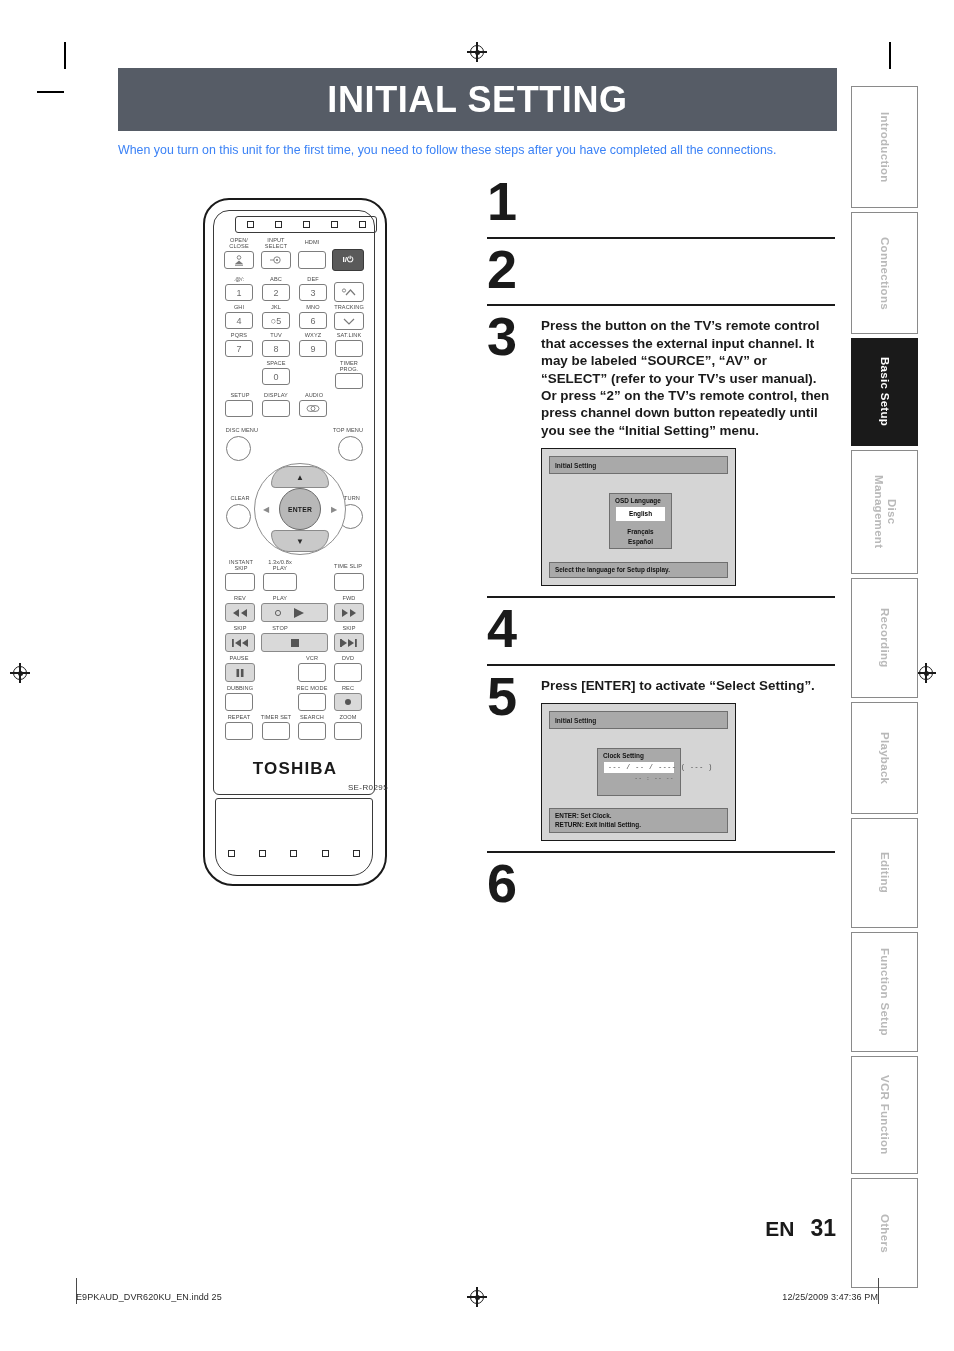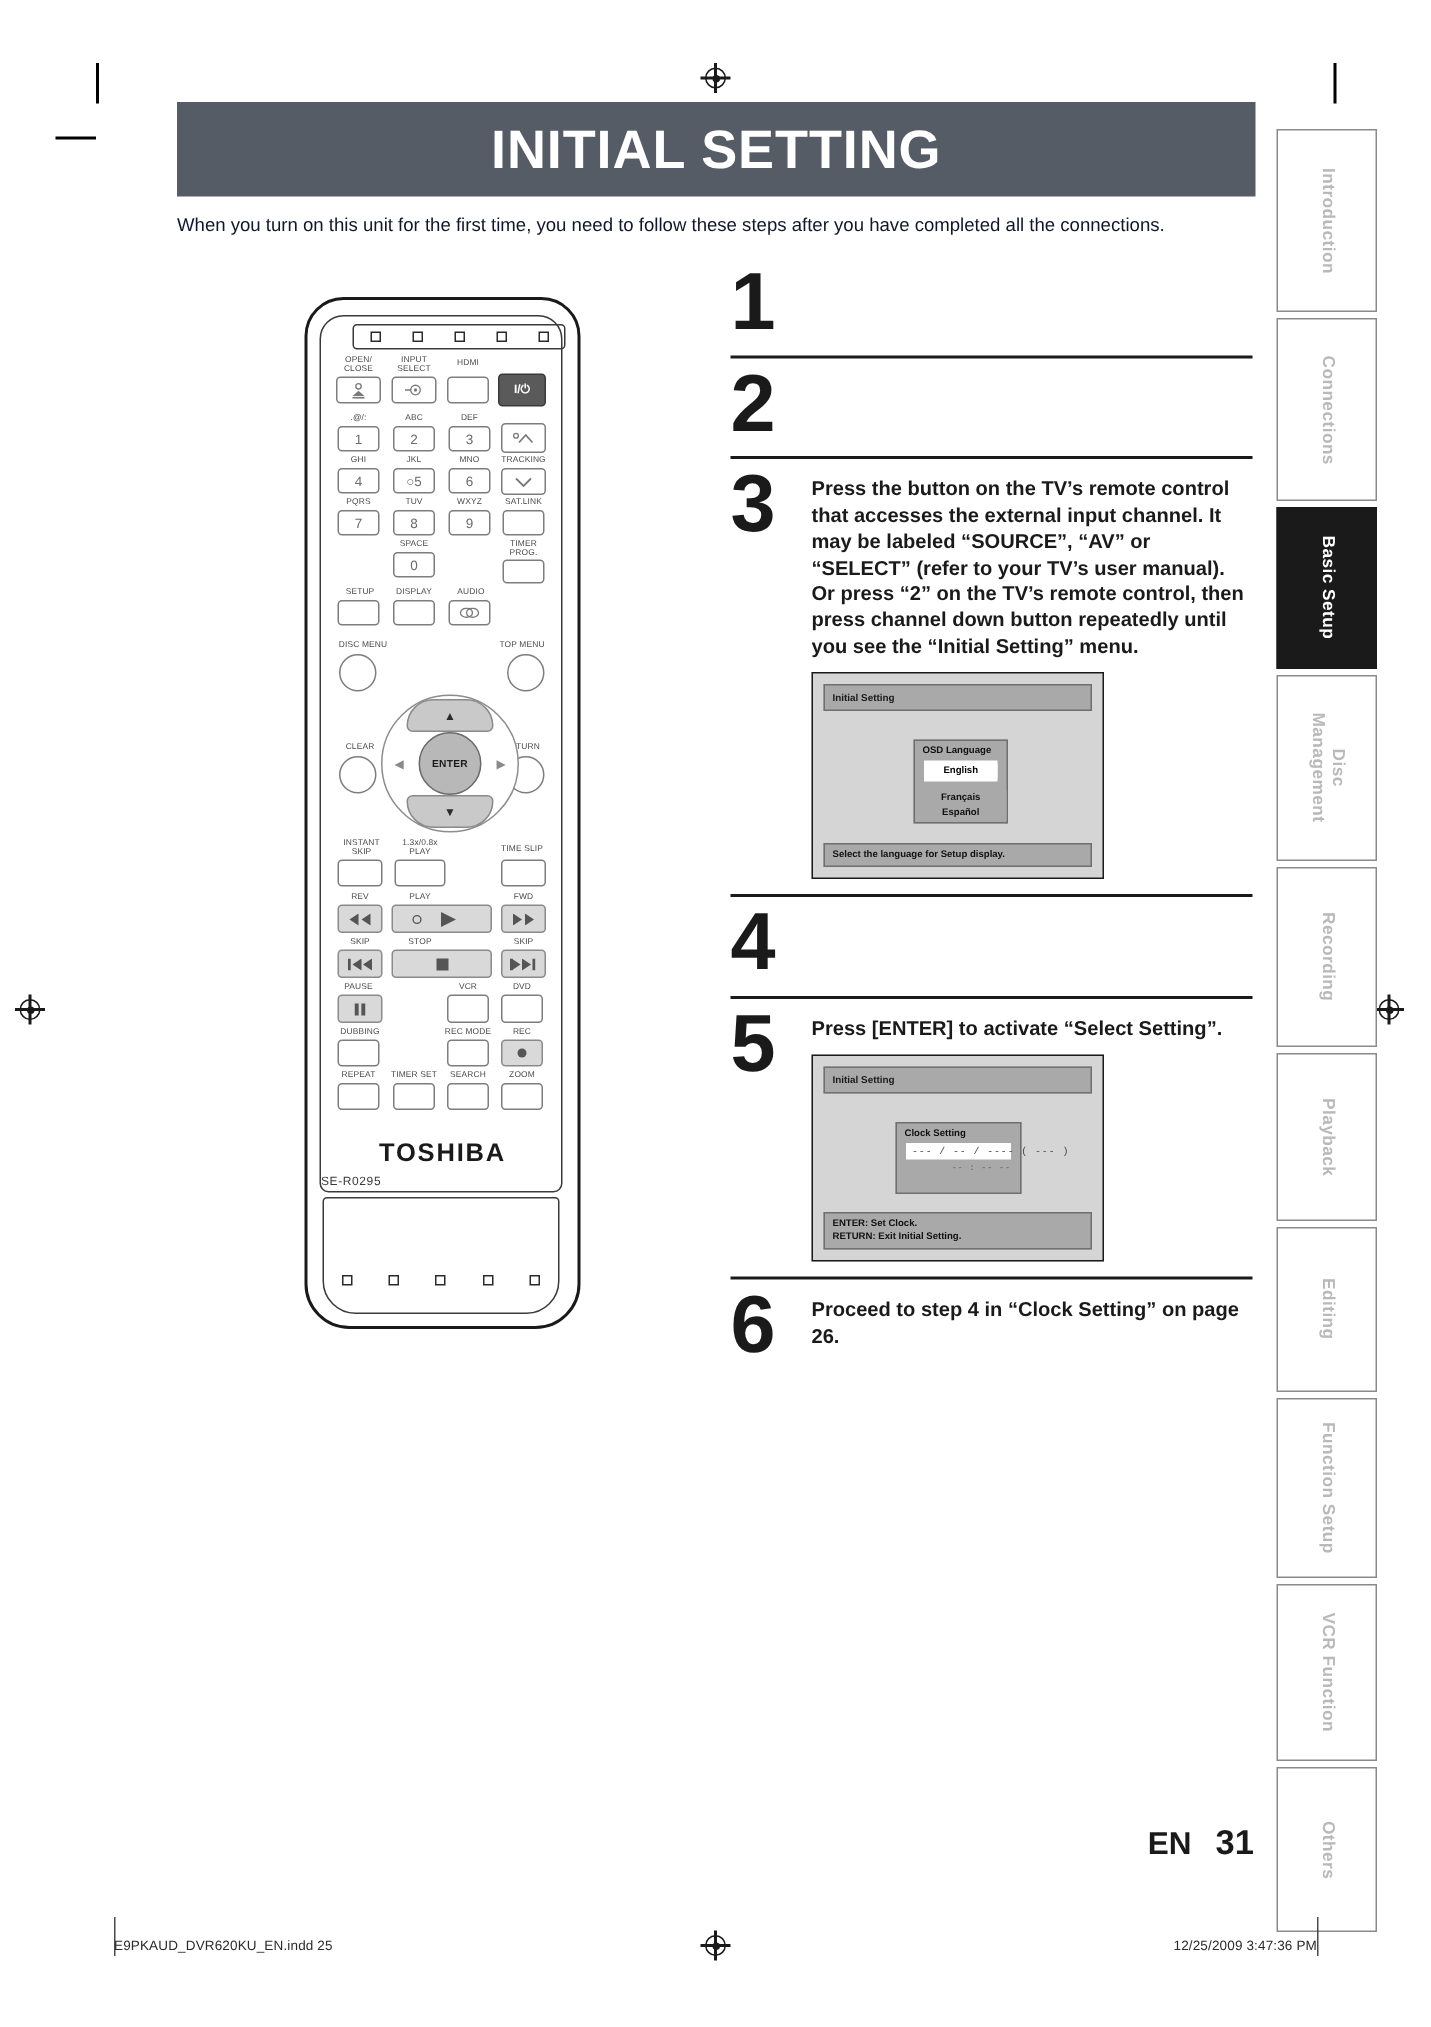--- a/index.html
+++ b/index.html
@@ -33,21 +33,21 @@
     background:#565c66;
     display:flex; align-items:center; justify-content:center;
   }
   .title-band h1 {
     margin:0; color:#fff; font-size:36px; font-weight:bold;
     letter-spacing:0.6px; font-family:"Liberation Sans", sans-serif;
   }
 
   .intro {
     position:absolute; left:118px; top:142px; width:690px;
-    font-size:12.4px; line-height:1.42; color:#0f172a;
+    font-size:12.4px; line-height:1.42; color:#3b82f6;
   }
 
   
   .tabrail { position:absolute; left:851px; top:86px; width:67px; height:1134px; }
   .tab {
     position:absolute; left:0; width:67px;
     border:1px solid #8a8a8a;
     background:#fff;
     display:flex; align-items:center; justify-content:center;
   }
@@ -128,21 +128,21 @@
     border-radius:50%; background:#b8b8b8; border:1.4px solid #6a6a6a;
     display:flex; align-items:center; justify-content:center;
     font-size:6.8px; font-weight:bold; color:#1a1a1a; letter-spacing:0.2px;
   }
 
   .brand {
     position:absolute; left:0; top:548px; width:162px; text-align:center;
     font-size:17px; font-weight:bold; letter-spacing:1.2px; color:#1a1a1a;
   }
   .model {
-    position:absolute; left:0; top:572px; width:162px; text-align:left;
+    position:absolute; left:12px; top:572px; width:162px; text-align:right;
     font-size:8px; color:#3a3a3a; letter-spacing:0.4px;
   }
 
   
   .steps { position:absolute; left:487px; top:175px; width:348px; }
   .step { position:relative; border-top:2px solid #1a1a1a; padding:6px 0 10px 0; display:flex; }
   .step:first-child { border-top:none; padding-top:2px; }
   .stepnum {
     width:54px; flex:0 0 54px;
     font-size:54px; font-weight:bold; line-height:0.92; color:#1a1a1a;
@@ -536,23 +536,20 @@
           <div class="osd-foot">
             <div>ENTER:    Set Clock.</div>
             <div>RETURN: Exit Initial Setting.</div>
           </div>
         </div>
       </div>
     </div>
 
     <div class="step">
       <div class="stepnum">6</div>
-      <div class="stepbody">
-        <div class="steptext">Proceed to step 4 in “Clock Setting” on page 26.</div>
-      </div>
     </div>
   </div>
 
   <div class="tabrail">
     <div class="tab" style="top:0px;height:122px;">
       <span>Introduction</span>
     </div>
     <div class="tab" style="top:126px;height:122px;">
       <span>Connections</span>
     </div>

